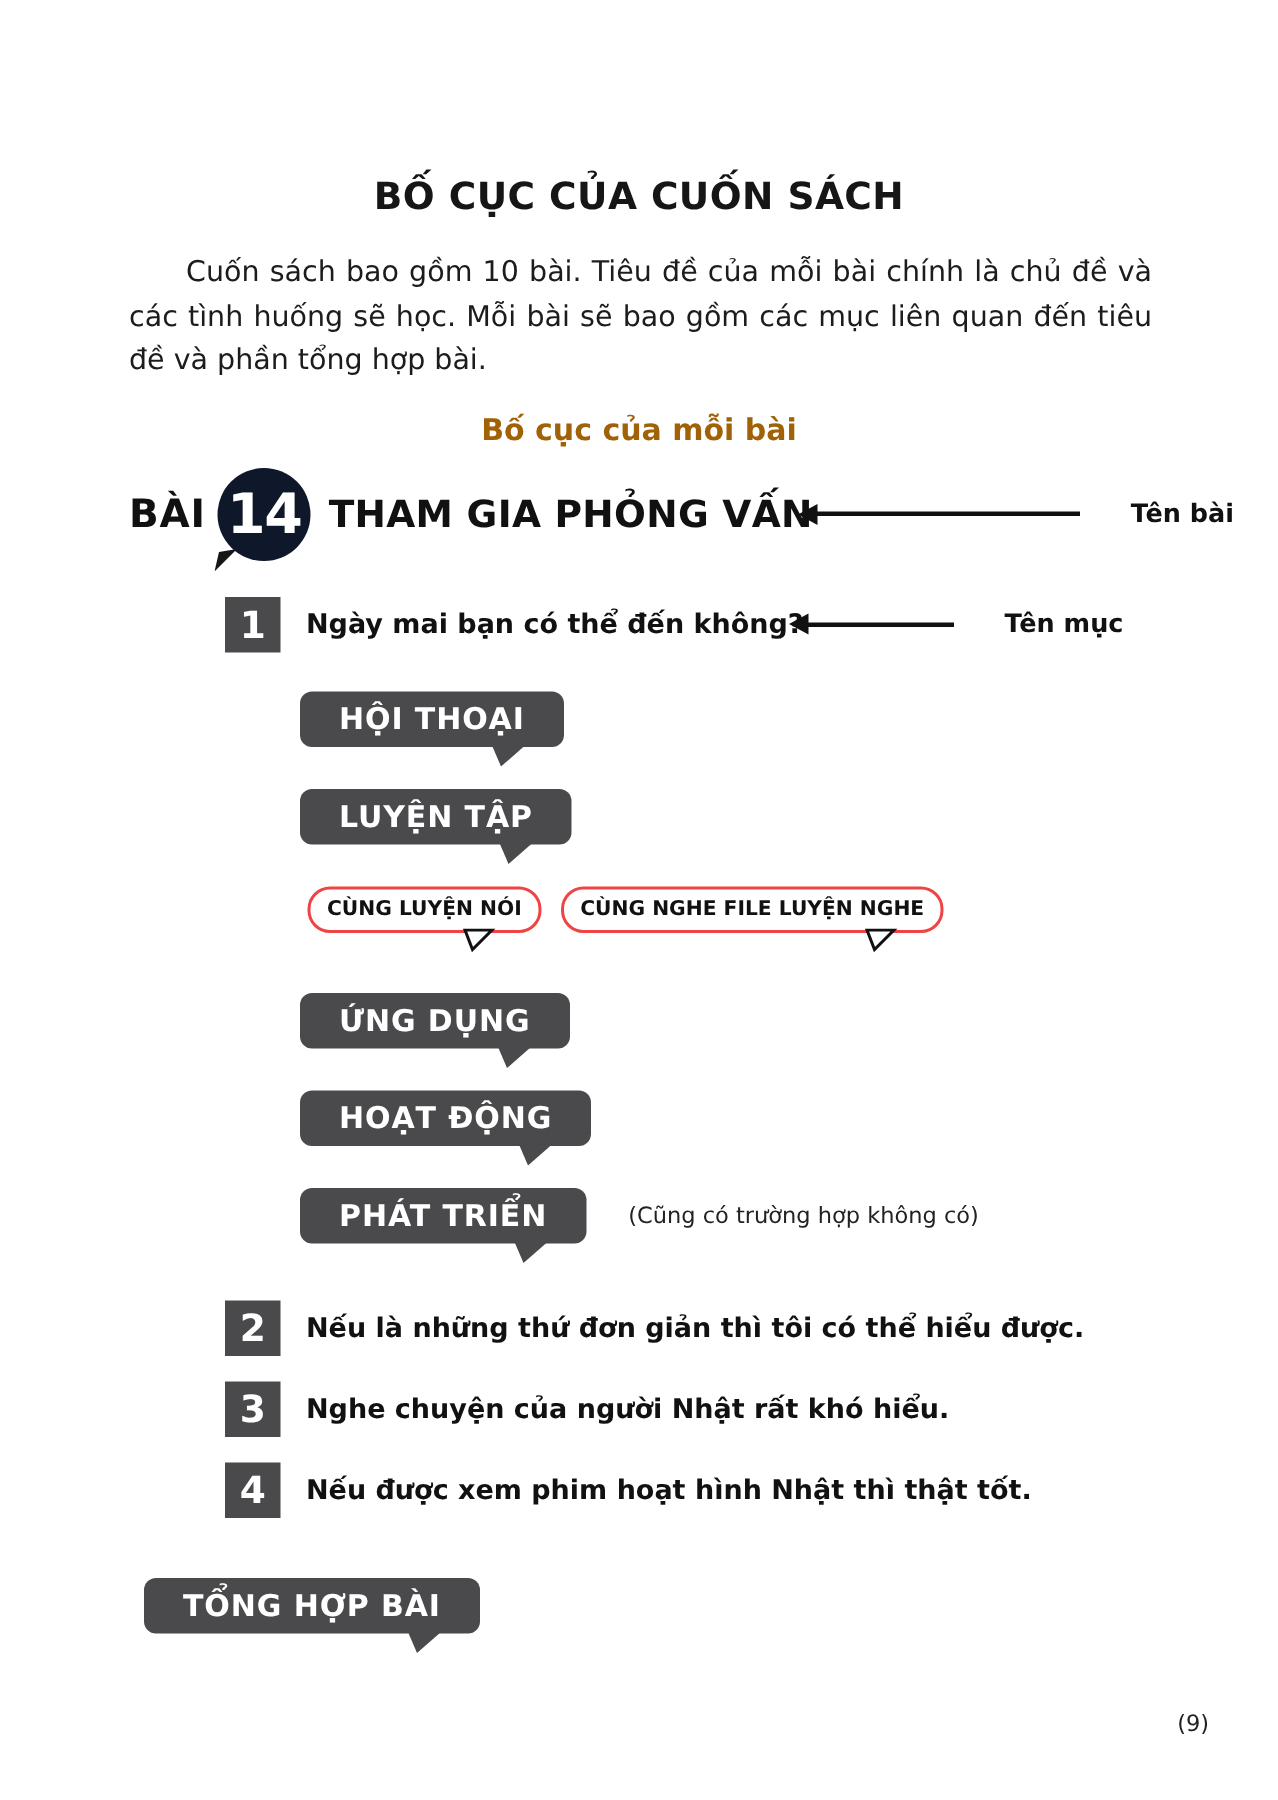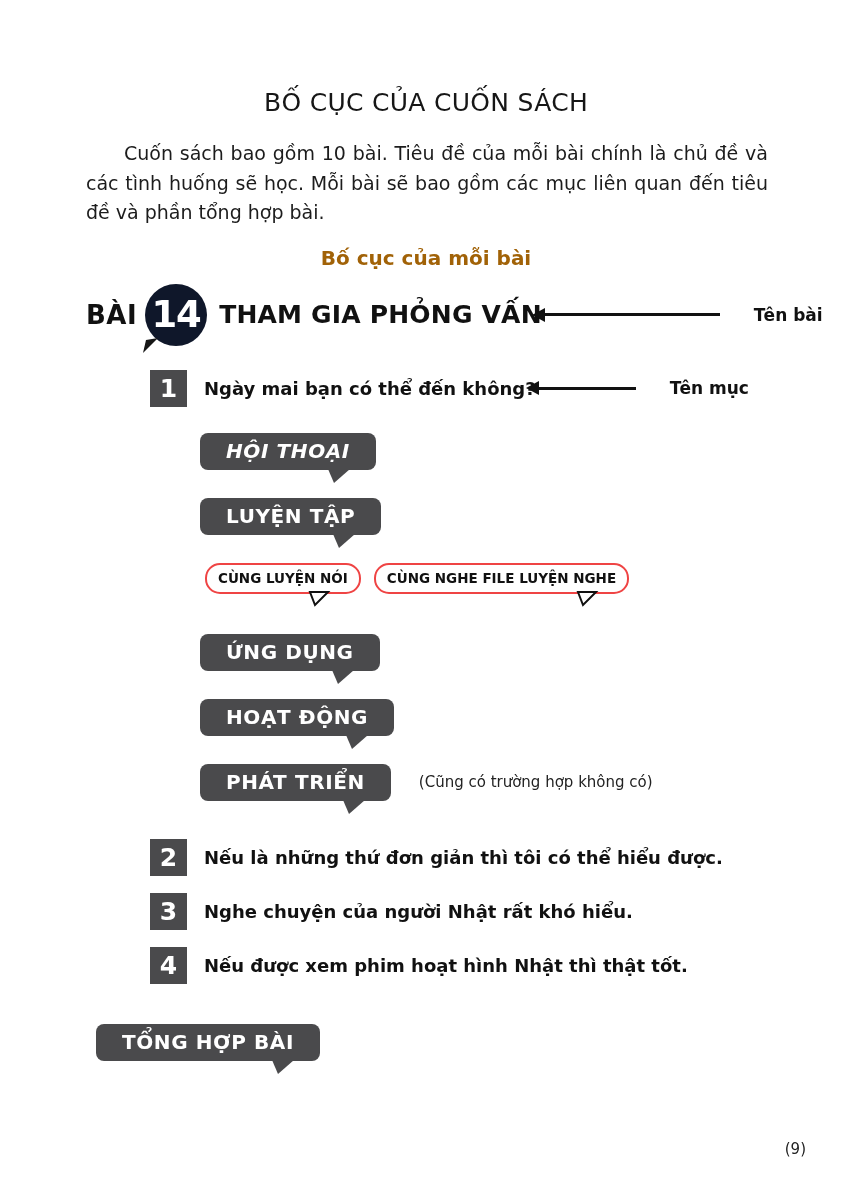--- a/index.html
+++ b/index.html
@@ -1,20 +1,20 @@
 <!DOCTYPE html>
 <html><head>
 <meta charset="utf-8">
 <style>
   * { box-sizing: border-box; }
   html, body { margin: 0; padding: 0; }
   body { background: #ffffff; font-family: "DejaVu Sans", "Liberation Sans", sans-serif; color: #111; }
   .page { position: relative; width: 852px; height: 1200px; margin: 0 auto; background: #ffffff; overflow: hidden; }
 
-  .title { margin: 0; padding-top: 88px; text-align: center; font-size: 25px; font-weight: normal; letter-spacing: 0.3px; color: #161616; }
+  .title { margin: 0; padding-top: 116px; text-align: center; font-size: 25px; font-weight: bold; letter-spacing: 0.3px; color: #161616; }
   .intro { margin: 22px 84px 0 86px; font-size: 19px; line-height: 1.56; text-align: justify; text-indent: 38px; color: #1c1c1c; }
   .subtitle { margin: 18px 0 0; text-align: center; font-size: 20px; font-weight: bold; color: #a16207; }
 
   .lesson-row { display: flex; align-items: center; margin: 14px 104px 0 86px; }
   .lesson-label { font-size: 26px; font-weight: bold; letter-spacing: 0.5px; text-align: center; }
   .badge { position: relative; flex: 0 0 auto; width: 62px; height: 62px; margin: 0 12px 0 8px; background: #0f172a; border-radius: 50%; display: flex; align-items: center; justify-content: center; }
   .badge-number { color: #fff; font-size: 37px; font-weight: bold; letter-spacing: -1px; }
   .badge-tail { position: absolute; left: -2px; bottom: -7px; }
   .lesson-title { font-size: 25px; font-weight: bold; letter-spacing: 0.2px; white-space: nowrap; }
 
@@ -26,21 +26,21 @@
   .arrow-head { position: absolute; left: -10px; top: 50%; transform: translateY(-50%); width: 0; height: 0; border-top: 7px solid transparent; border-bottom: 7px solid transparent; border-right: 13px solid #111; }
 
   .item-row { display: flex; align-items: center; }
   .item-row-1 { margin: 24px 140px 0 150px; }
   .num-box { flex: 0 0 auto; width: 37px; height: 37px; background: #4a4a4c; color: #fff; display: flex; align-items: center; justify-content: center; font-size: 25px; font-weight: bold; margin-right: 17px; }
   .item-title { font-size: 18px; font-weight: bold; white-space: nowrap; }
 
   .bubble { position: relative; display: inline-block; background: #4a4a4c; color: #ffffff; font-weight: bold; font-size: 20px; letter-spacing: 0.6px; padding: 6px 26px 7px; border-radius: 8px; white-space: nowrap; }
   .bubble .tail { position: absolute; bottom: -13px; right: 26px; }
 
-  .row-hoithoai  { margin: 26px 0 0 200px; font-style: italic; }
+  .row-hoithoai  { margin: 26px 0 0 200px; }
   .row-luyentap  { margin: 28px 0 0 200px; }
   .tag-row       { display: flex; align-items: flex-start; gap: 13px; margin: 28px 0 0 205px; }
   .row-ungdung   { margin: 40px 0 0 200px; }
   .row-hoatdong  { margin: 28px 0 0 200px; }
   .row-phattrien { margin: 28px 0 0 200px; display: flex; align-items: center; }
   .row-summary   { margin: 40px 0 0 96px; }
 
   .tag { position: relative; border: 2px solid #ef4444; border-radius: 15px; padding: 5px 11px 6px; font-size: 13.5px; font-weight: bold; white-space: nowrap; background: #fff; }
   .tag .tail { position: absolute; bottom: -15px; right: 28px; }
 

